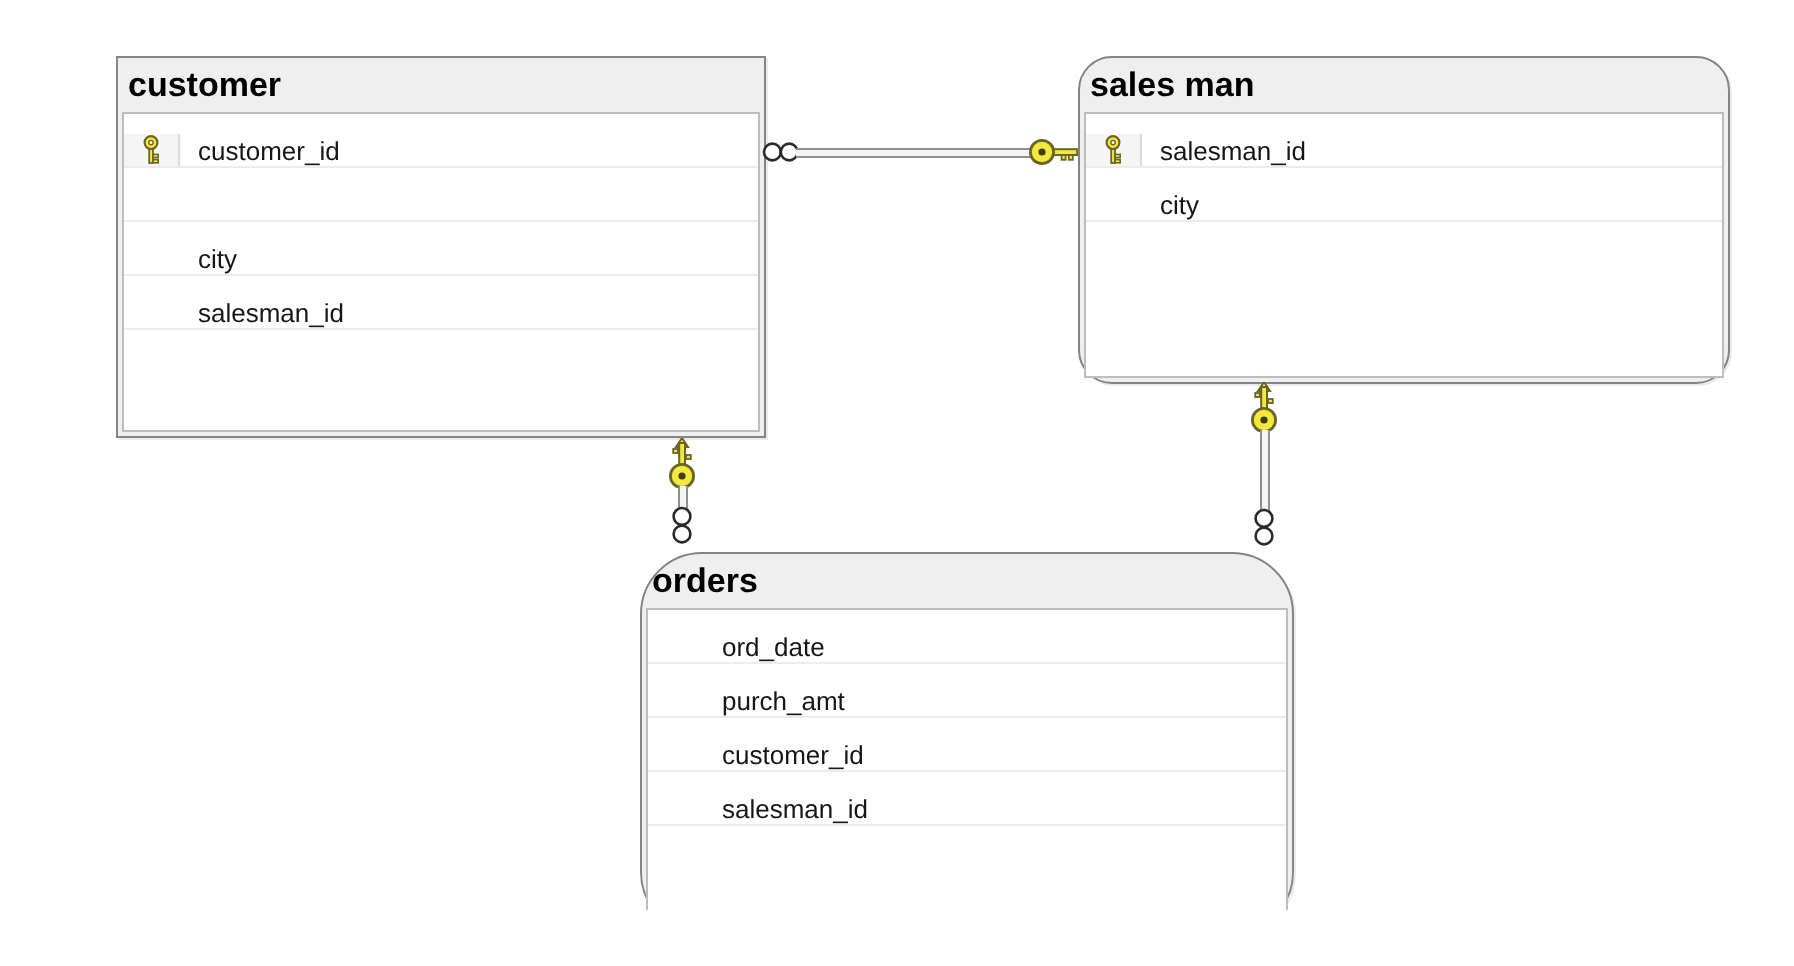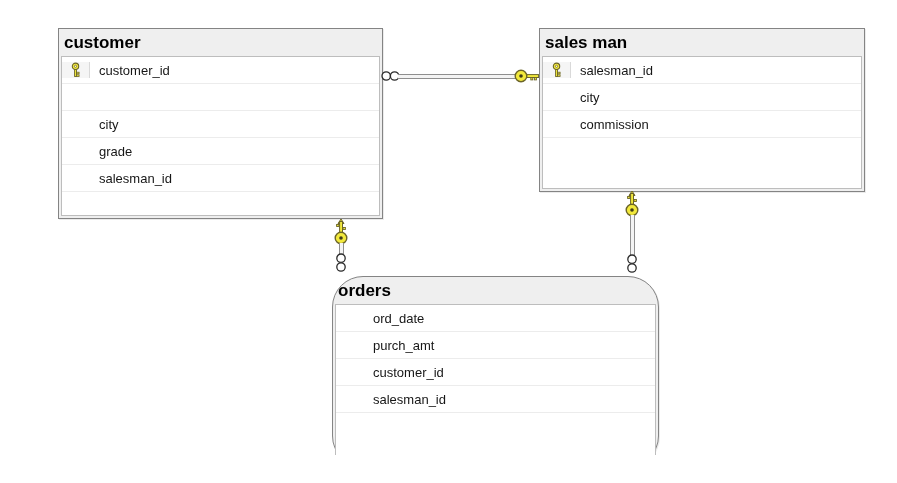--- a/index.html
+++ b/index.html
@@ -18,22 +18,22 @@
 
   
   .table-node {
     position: absolute;
     box-sizing: border-box;
     background: var(--table-header-bg, #efefef);
     border: 1px solid var(--table-border, #848484);
     box-shadow: 1px 1px 0 rgba(0,0,0,0.08);
   }
   #t-customer { left: 38px;  top: 28px;  width: 325px; height: 191px; }
-  #t-salesman { left: 519px; top: 28px;  width: 326px; height: 164px; }
-  #t-orders   { left: 312px; top: 276px; width: 327px; height: 191px; border-radius: 31px; }
+  #t-salesman { left: 519px; top: 28px;  width: 326px; height: 164px; border-radius: 17px; }
+  #t-orders   { left: 300px; top: 276px; width: 327px; height: 191px; border-radius: 31px; }
 
   .table-title {
     height: 27px;
     line-height: 27px;
     padding-left: 5px;
     font-size: 17px;
     font-weight: bold;
     color: #000000;
     white-space: nowrap;
     overflow: hidden;
@@ -45,21 +45,21 @@
     left: 2px; right: 2px; top: 27px; bottom: 2px;
     background: #ffffff;
     border: 1px solid var(--inner-border, #bdbdbd);
     overflow: hidden;
   }
   .row {
     display: flex;
     box-sizing: border-box;
     height: 27px;
     border-bottom: 1px solid var(--row-separator, #ececec);
-    align-items: center;
+    align-items: flex-end;
   }
   .key-cell {
     box-sizing: border-box;
     flex: 0 0 28px;
     width: 28px;
     border-right: 1px solid #e6e6e6;
     display: flex;
     align-items: center;
     justify-content: center;
   }
@@ -128,24 +128,20 @@
         </div>
         <div class="row">
           <div class="key-cell"></div>
         </div>
         <div class="row">
           <div class="key-cell"></div>
           <div class="row-label">city</div>
         </div>
         <div class="row">
           <div class="key-cell"></div>
-          <div class="row-label">grade</div>
-        </div>
-        <div class="row">
-          <div class="key-cell"></div>
           <div class="row-label">salesman_id</div>
         </div>
       </div>
   </div>
 
   <div class="table-node" id="t-salesman">
     <div class="table-title">sales man</div>
     <div class="table-body">
         <div class="row">
           <div class="key-cell has-key">
@@ -156,24 +152,20 @@
               <circle cx="5.5" cy="4.3" r="3.2" fill="#f2e93c" stroke="#6b6428" stroke-width="1.1"></circle>
               <circle cx="5.5" cy="4.3" r="1.1" fill="#fffceb" stroke="#6b6428" stroke-width="0.7"></circle>
             </svg>
           </div>
           <div class="row-label">salesman_id</div>
         </div>
         <div class="row">
           <div class="key-cell"></div>
           <div class="row-label">city</div>
         </div>
-        <div class="row">
-          <div class="key-cell"></div>
-          <div class="row-label">commission</div>
-        </div>
       </div>
   </div>
 
   <div class="table-node" id="t-orders">
     <div class="table-title">orders</div>
     <div class="table-body">
         <div class="row">
           <div class="key-cell"></div>
           <div class="row-label">ord_date</div>
         </div>

